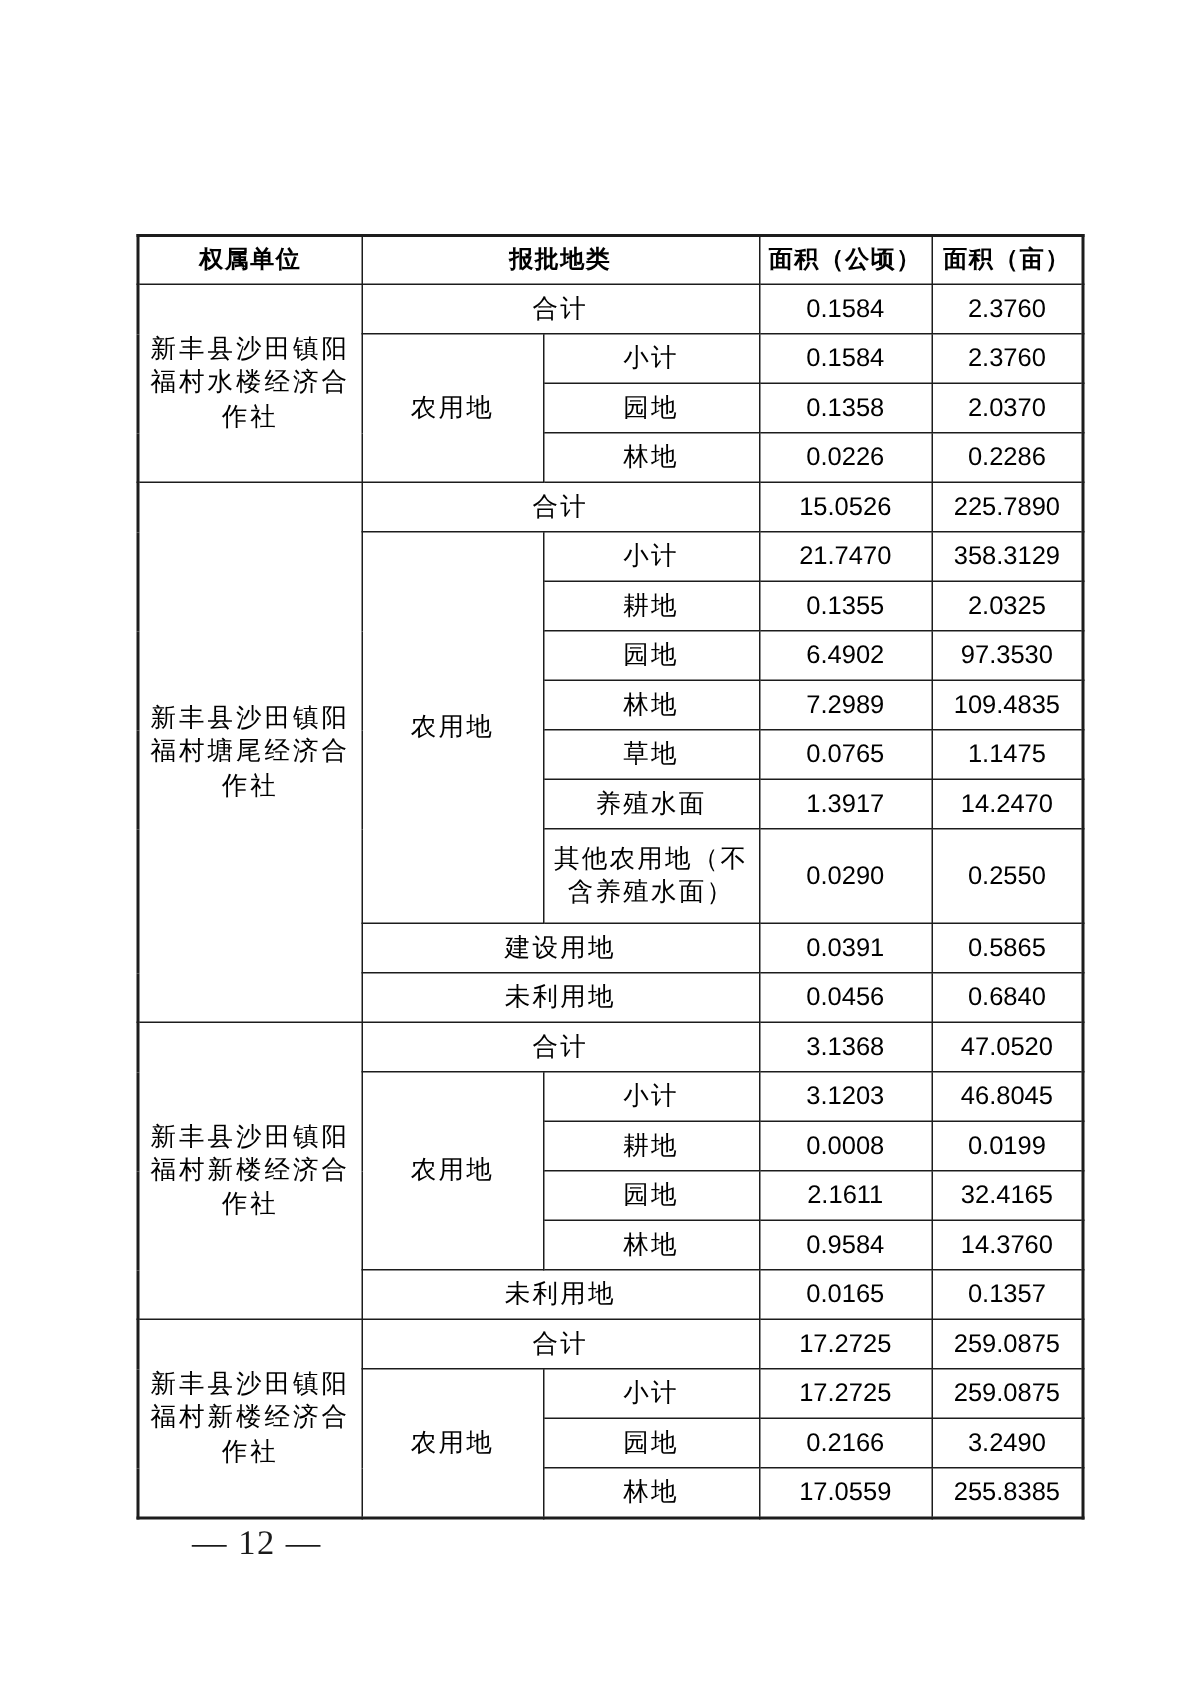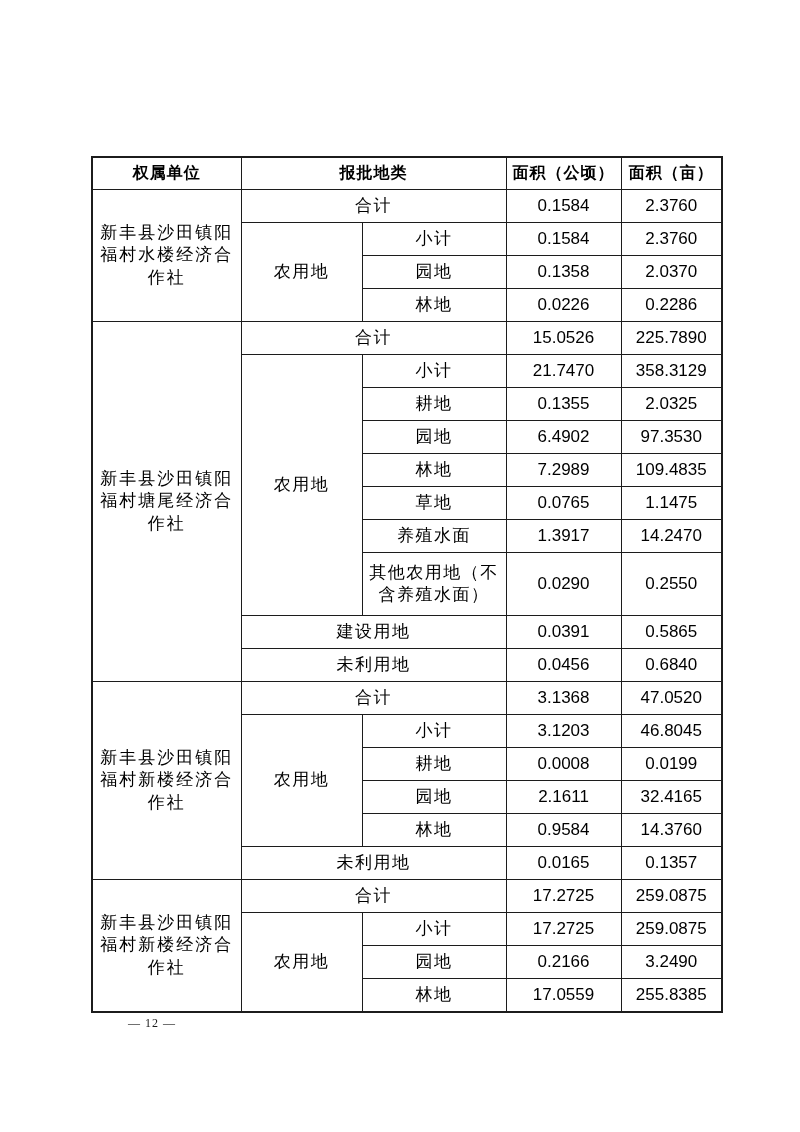--- a/index.html
+++ b/index.html
@@ -49,21 +49,21 @@
   td.unit {
     text-align: left;
     padding: 0 7px;
     font-size: 16.5px;
     letter-spacing: 2px;
     line-height: 27px;
   }
   .page-number {
     position: absolute;
     left: 128px; top: 1000px;
-    font-size: 12px;
+    font-size: 23px;
     letter-spacing: 1px;
     color: #1a1a1a;
     font-family: "Liberation Serif", "DejaVu Serif", serif;
   }
 </style>
 </head>
 <body>
 
 <div class="page">
 

